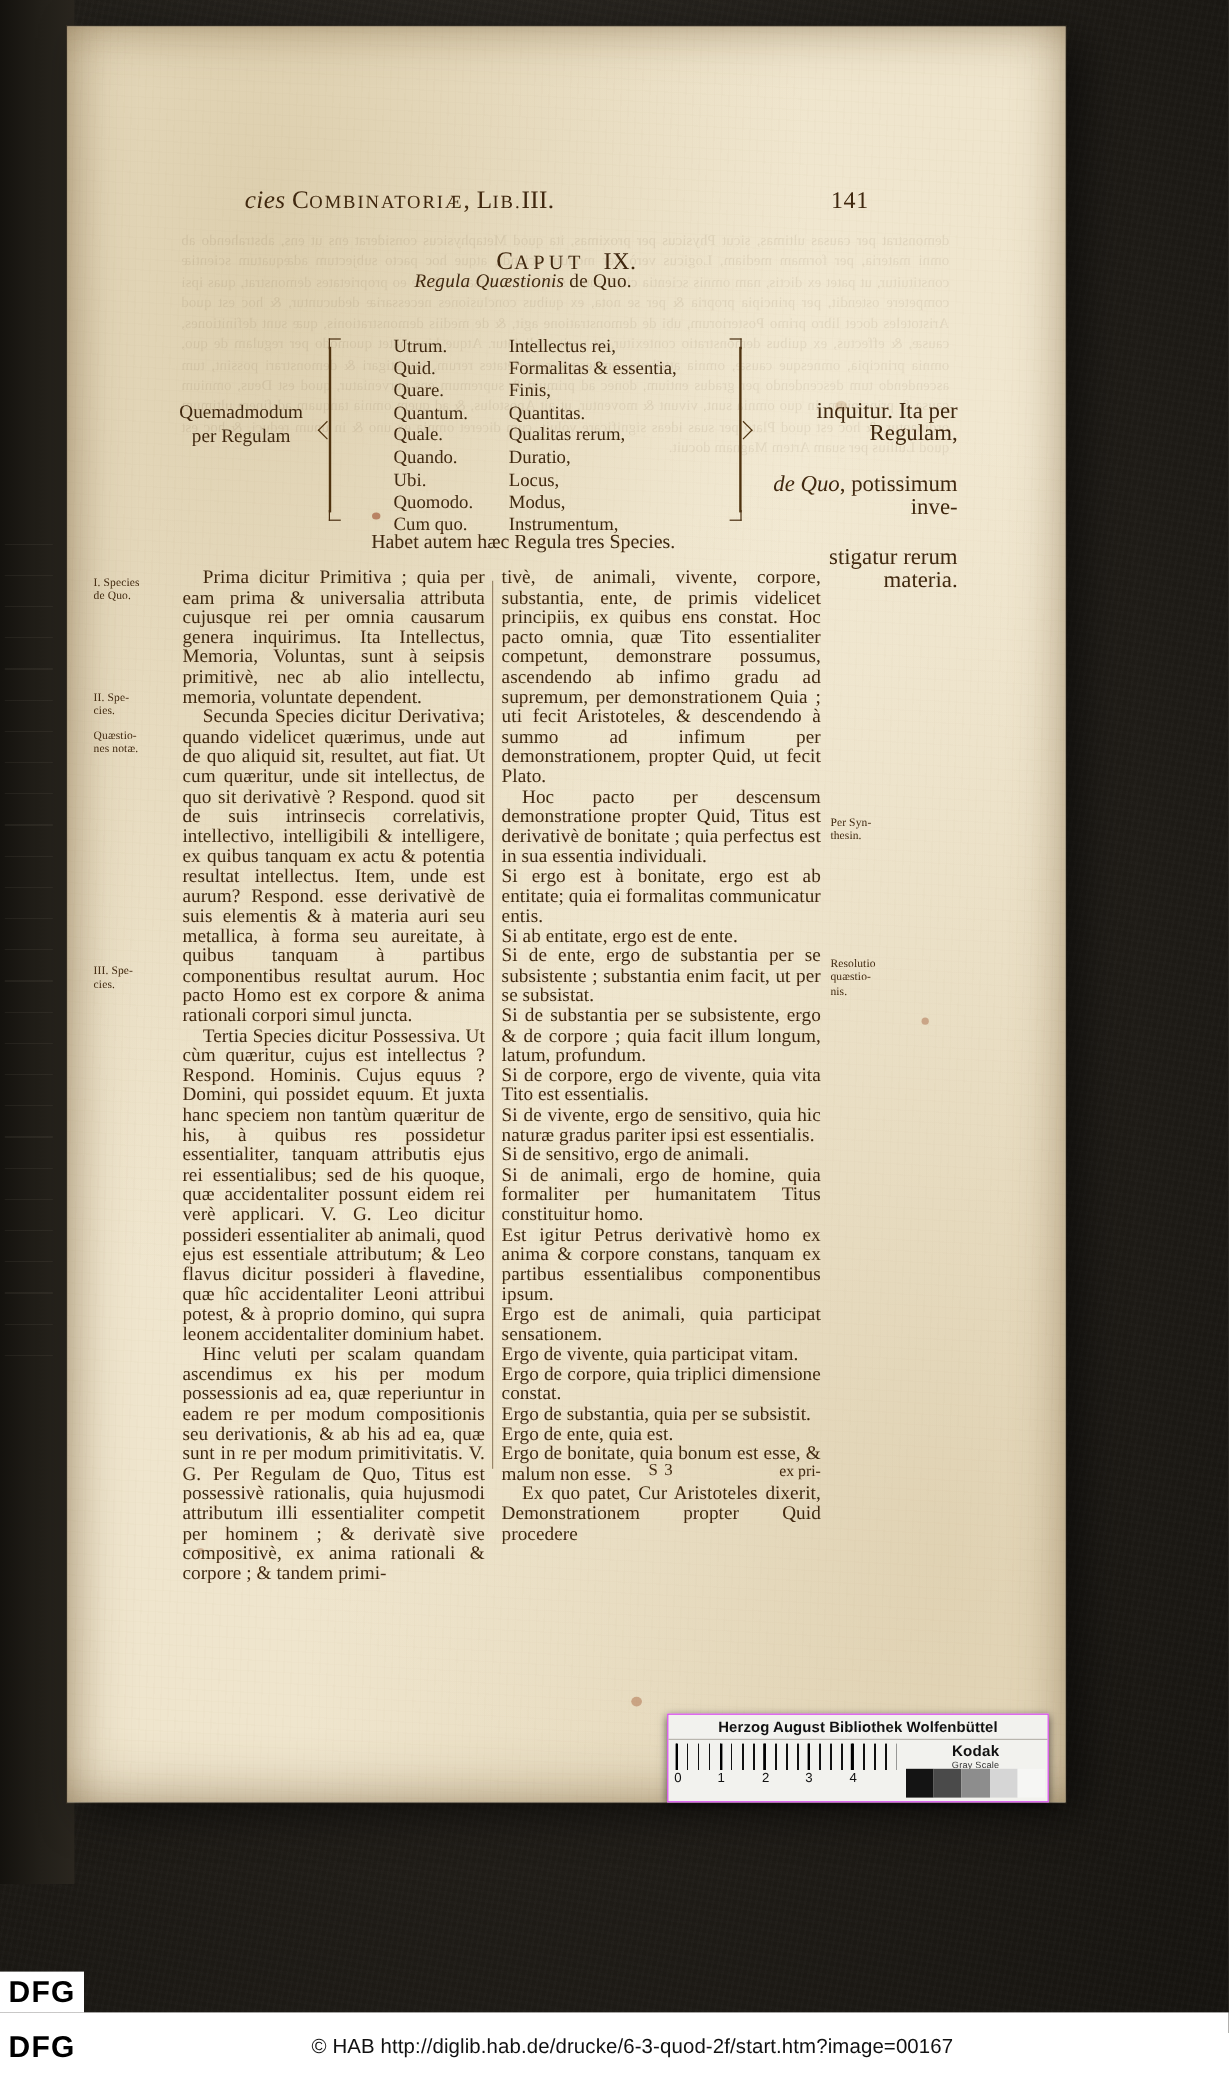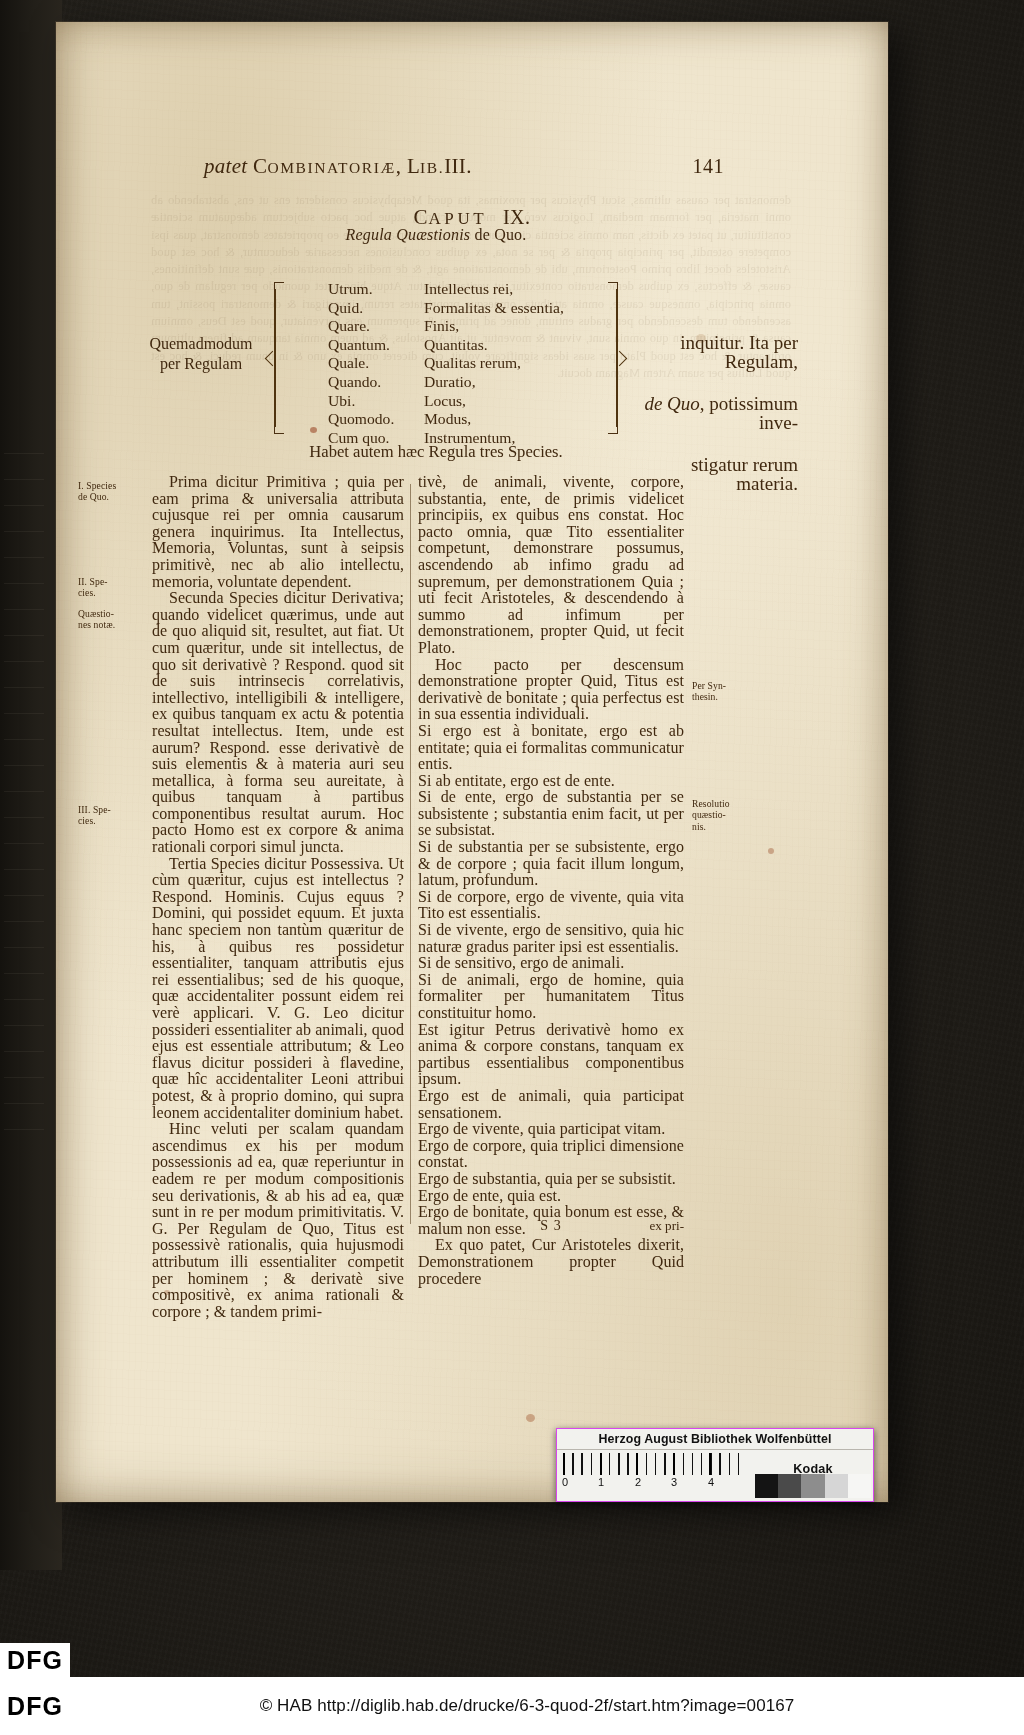--- a/index.html
+++ b/index.html
@@ -229,21 +229,21 @@
   }
   #ruler-ticks .major{
     position:absolute; top:0; width:2px; height:22px; background:#000;
   }
   #ruler-nums{
     position:relative; width:184px; height:16px; margin-top:1px;
     font-size:11px; color:#111;
   }
   #ruler-nums span{ position:absolute; top:0; transform:translateX(-50%); }
   #kodak{
-    flex:1; position:relative; padding-top:11px;
+    flex:1; position:relative; padding-top:1px;
   }
   #kodak-word{
     font-size:12.6px; font-weight:bold; color:#111; text-align:center;
     letter-spacing:.2px; line-height:14px;
   }
   #kodak-sub{
     font-size:7.6px; color:#333; text-align:center; line-height:9px; letter-spacing:.2px;
   }
   #gray-patches{
     position:absolute; left:2px; right:2px; bottom:3px; height:24px; display:flex;
@@ -316,21 +316,21 @@
     ens perveniatur, quod est Deus, omnium causa &amp; principium, in quo omnia sunt,
     vivunt &amp; moventur, ut ait Apostolus, &amp; ad quem omnia tanquam ad finem ultimum
     ordinantur, &amp; hoc est quod Plato per suas ideas significare voluit, cum diceret omnia
     ex uno &amp; in unum reduci, &amp; hoc est quod Lullius per suam Artem Magnam docuit.
   </div>
 
   <div id="type-area">
 
     <div id="running-head">
       <div id="rh-title">
-        <span class="ital">patet</span>
+        <span class="ital">cies</span>
         <span class="cap">C</span><span class="smallcaps">OMBINATORIÆ</span><span class="cap">,</span>
         <span class="cap">L</span><span class="smallcaps">IB.</span><span class="cap">III.</span>
       </div>
       <div id="page-number">141</div>
     </div>
 
     <div id="caput-line">
       <span class="cap">C</span><span>APUT</span>&nbsp;&nbsp;<span class="num">IX.</span>
     </div>
 

